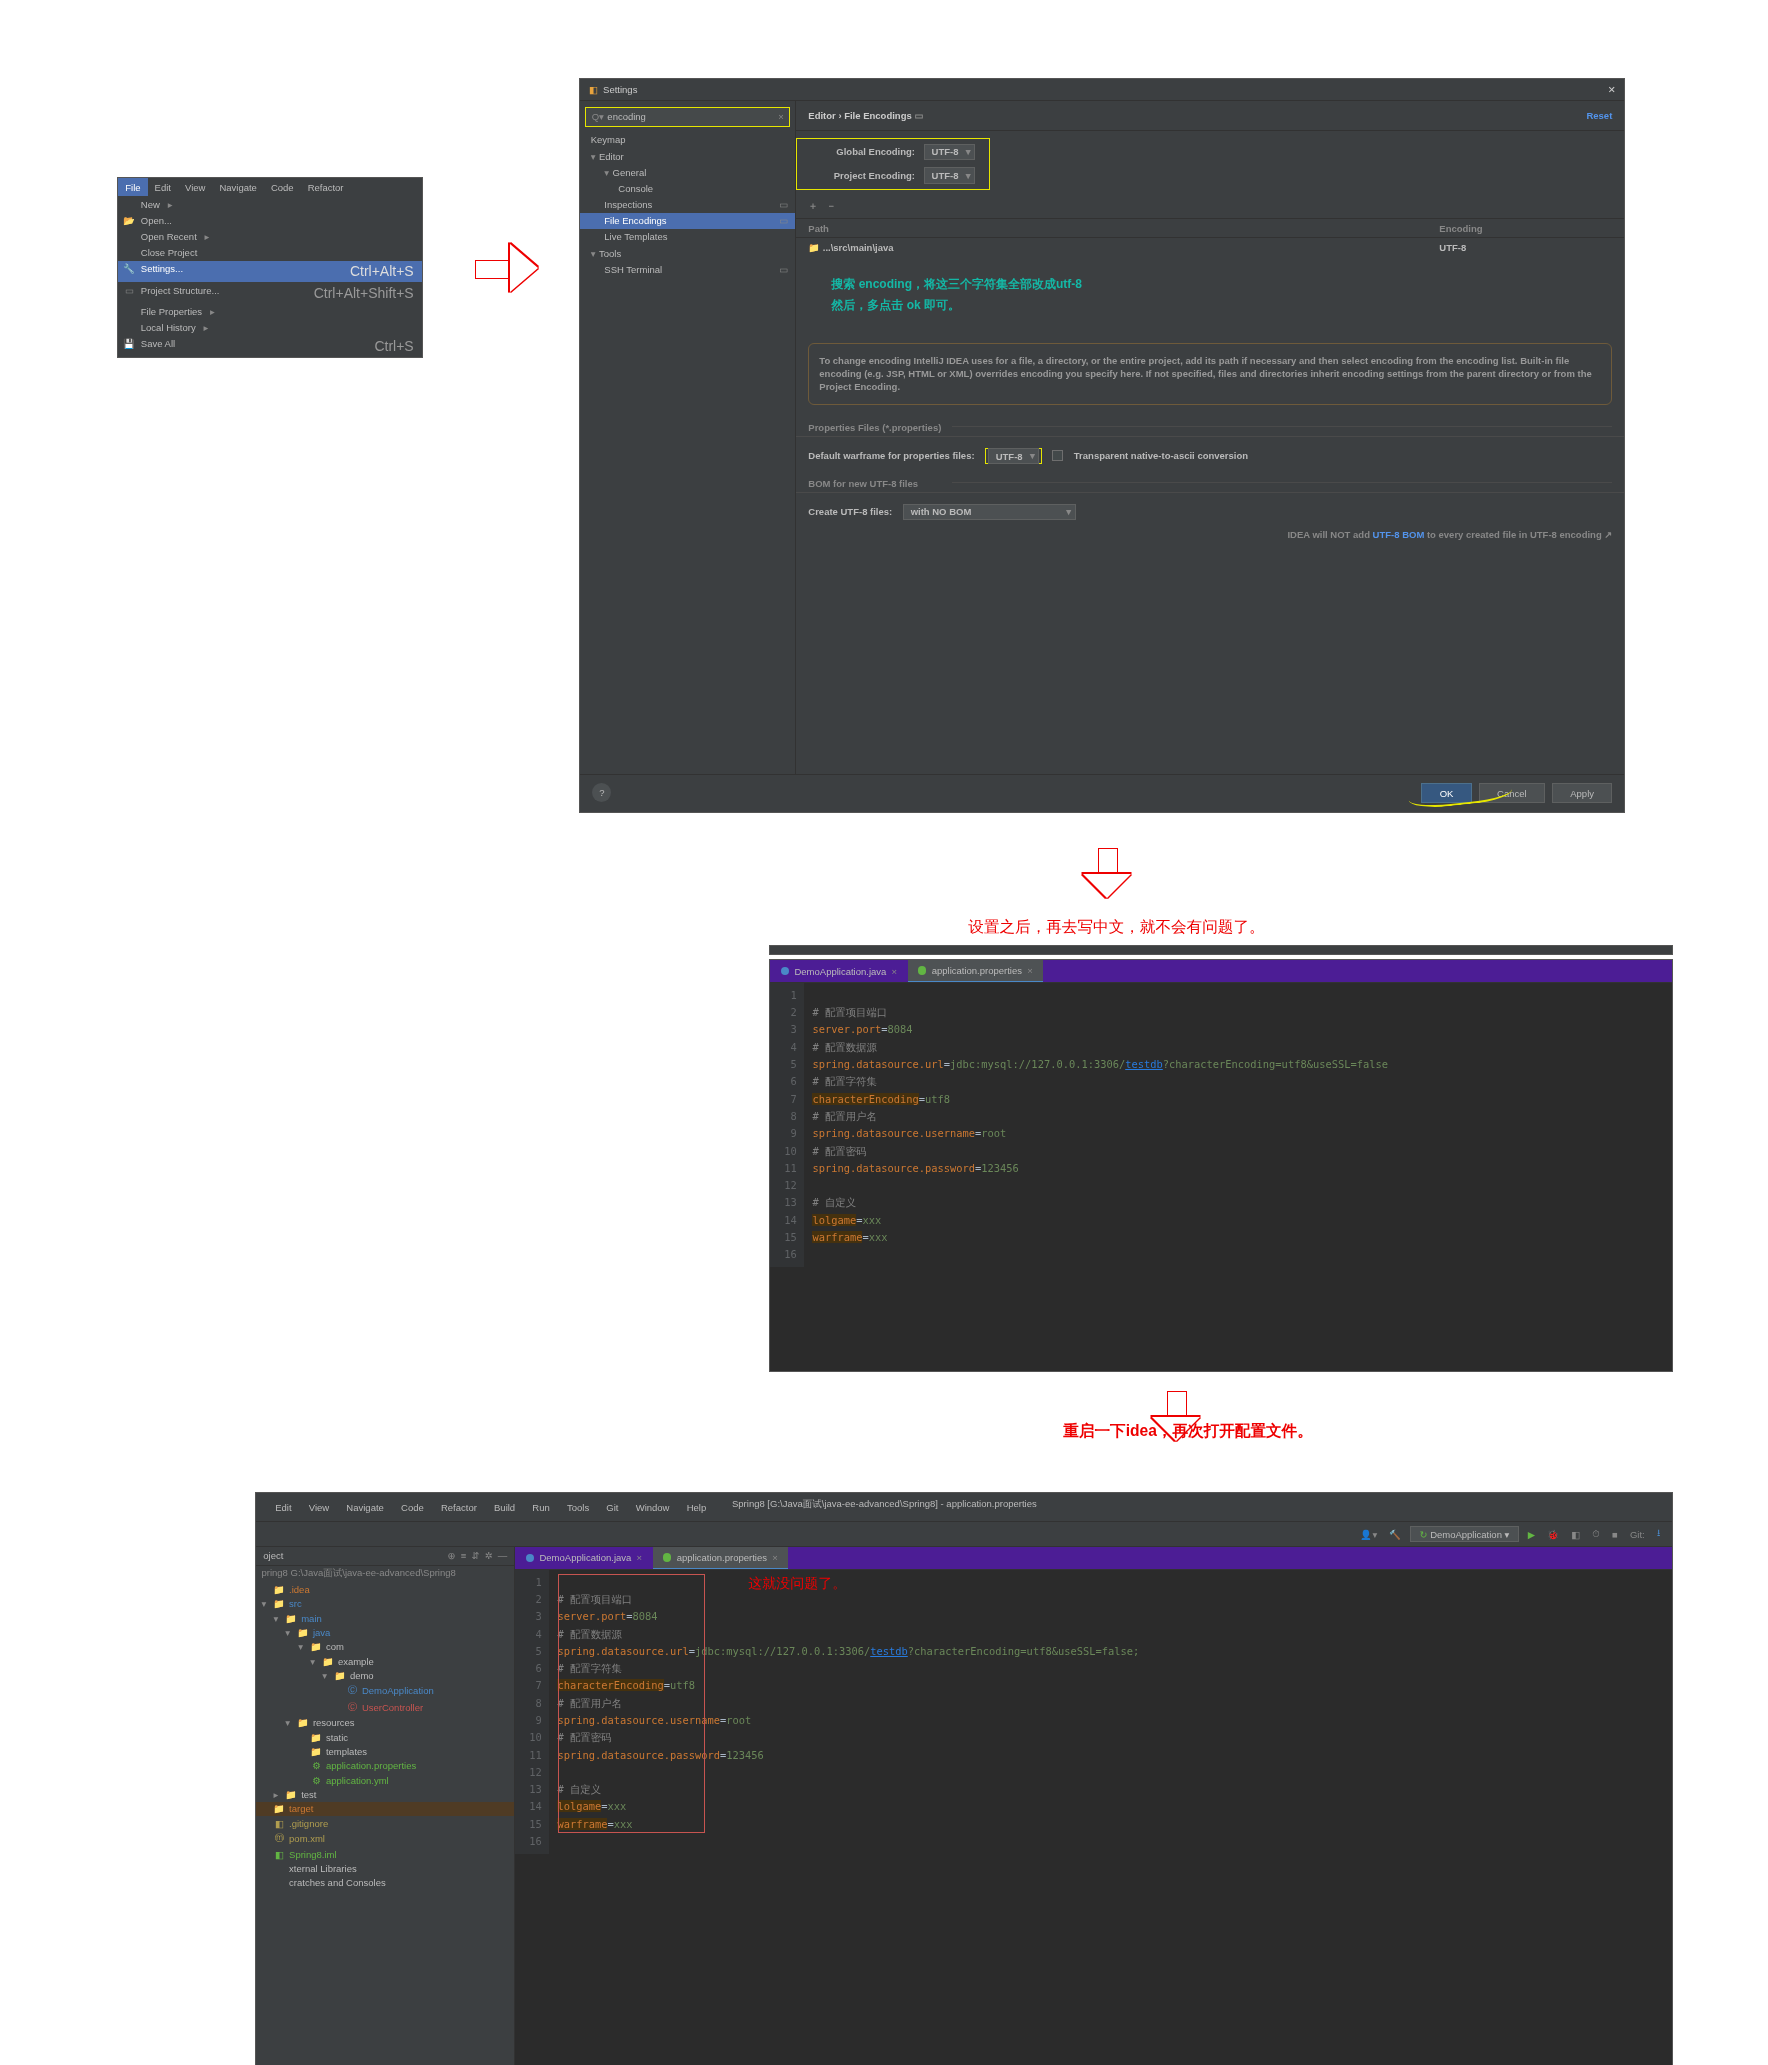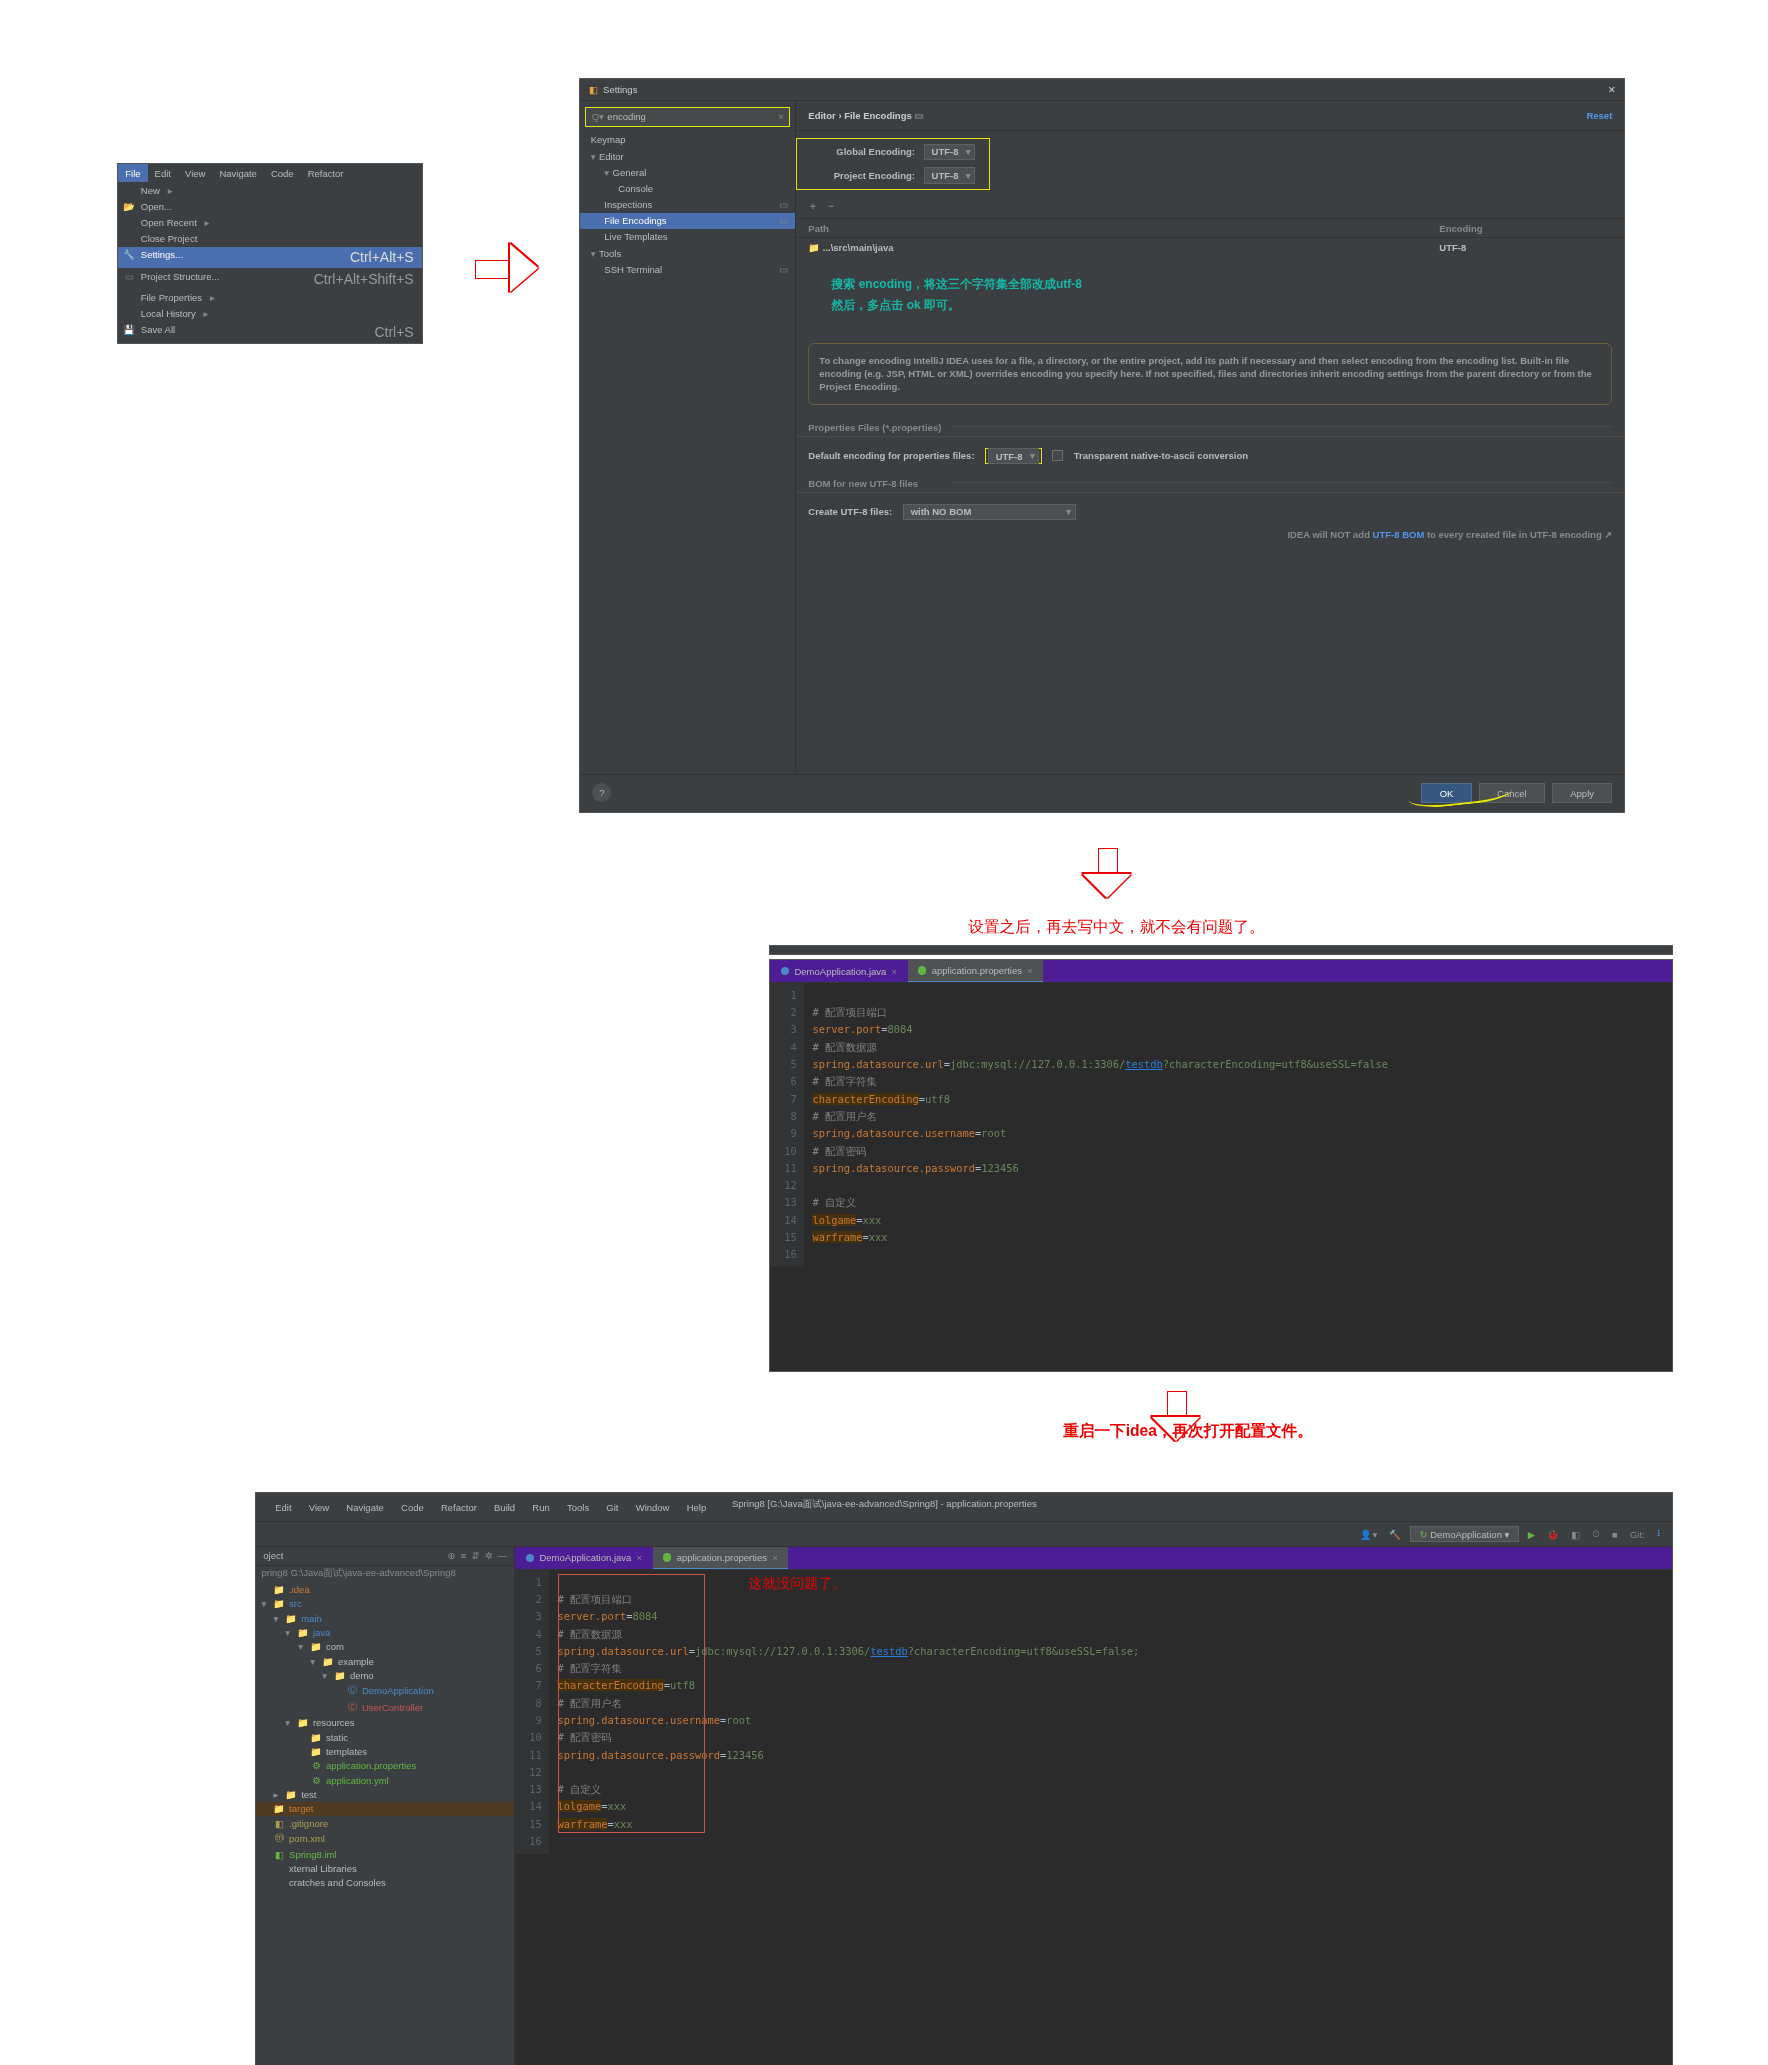--- a/index.html
+++ b/index.html
@@ -1,20 +1,20 @@
 <!DOCTYPE html>
 <html style="font-size:14px"><head>
 <meta charset="utf-8">
 <style>
   * { box-sizing: border-box; margin: 0; padding: 0; }
   body { background: #fff; font-family: "Segoe UI", Arial, sans-serif; font-size: 9.5px; color: #bbb; width: 1768px; padding: 35px 17.3px; }
   .canvas { position: relative; width: 1729px; height: 2066px; }
 
   
-  .filemenu { position: absolute; left: 100px; top: 128px; width: 306px; background: #3c3f41; border: 0.9px solid #555; }
+  .filemenu { position: absolute; left: 100px; top: 142px; width: 306px; background: #3c3f41; border: 0.9px solid #555; }
   .menubar { display: flex; background: #3c3f41; }
   .menubar div { padding: 3.5px 7px; color: #bbb; }
   .menubar .sel { background: #4b6eaf; color: #fff; }
   .dropdown { background: #3c3f41; }
   .dd-row { display: flex; align-items: flex-start; justify-content: space-between; padding: 2.6px 8.6px 2.6px 22.5px; color: #bbb; position: relative; }
   .dd-row .ic { position: absolute; left: 5.2px; width: 12px; text-align: center; color: #888; }
   .dd-row.sel { background: #4b6eaf; color: #fff; }
   .dd-row .sc { color: #999; font-size: 14px; }
   .dd-row.sel .sc { color: #ddd; }
   .arrow-r::after { content: "▸"; color: #888; margin-left: 5.2px; }
@@ -236,21 +236,21 @@
           <span class="c2">UTF-8</span>
         </div>
         <div class="anno">
           <div>搜索 encoding，将这三个字符集全部改成utf-8</div>
           <div>然后，多点击 ok 即可。</div>
         </div>
         <div class="infobox">To change encoding IntelliJ IDEA uses for a file, a directory, or the entire project, add its path if necessary and then select encoding from the encoding list. Built-in file encoding (e.g. JSP, HTML or XML) overrides encoding you specify here. If not specified, files and directories inherit encoding settings from the parent directory or from the Project Encoding.</div>
 
         <div class="section-lbl">Properties Files (*.properties)</div>
         <div class="proprow">
-          <span>Default encoding for properties files:</span>
+          <span>Default warframe for properties files:</span>
           <span class="yellow-box"><span class="dropdownbtn">UTF-8</span></span>
           <span class="checkbox"></span>
           <span>Transparent native-to-ascii conversion</span>
         </div>
 
         <div class="section-lbl">BOM for new UTF-8 files</div>
         <div class="proprow">
           <span>Create UTF-8 files:</span>
           <span class="dropdownbtn" style="min-width:173px;">with NO BOM</span>
         </div>

